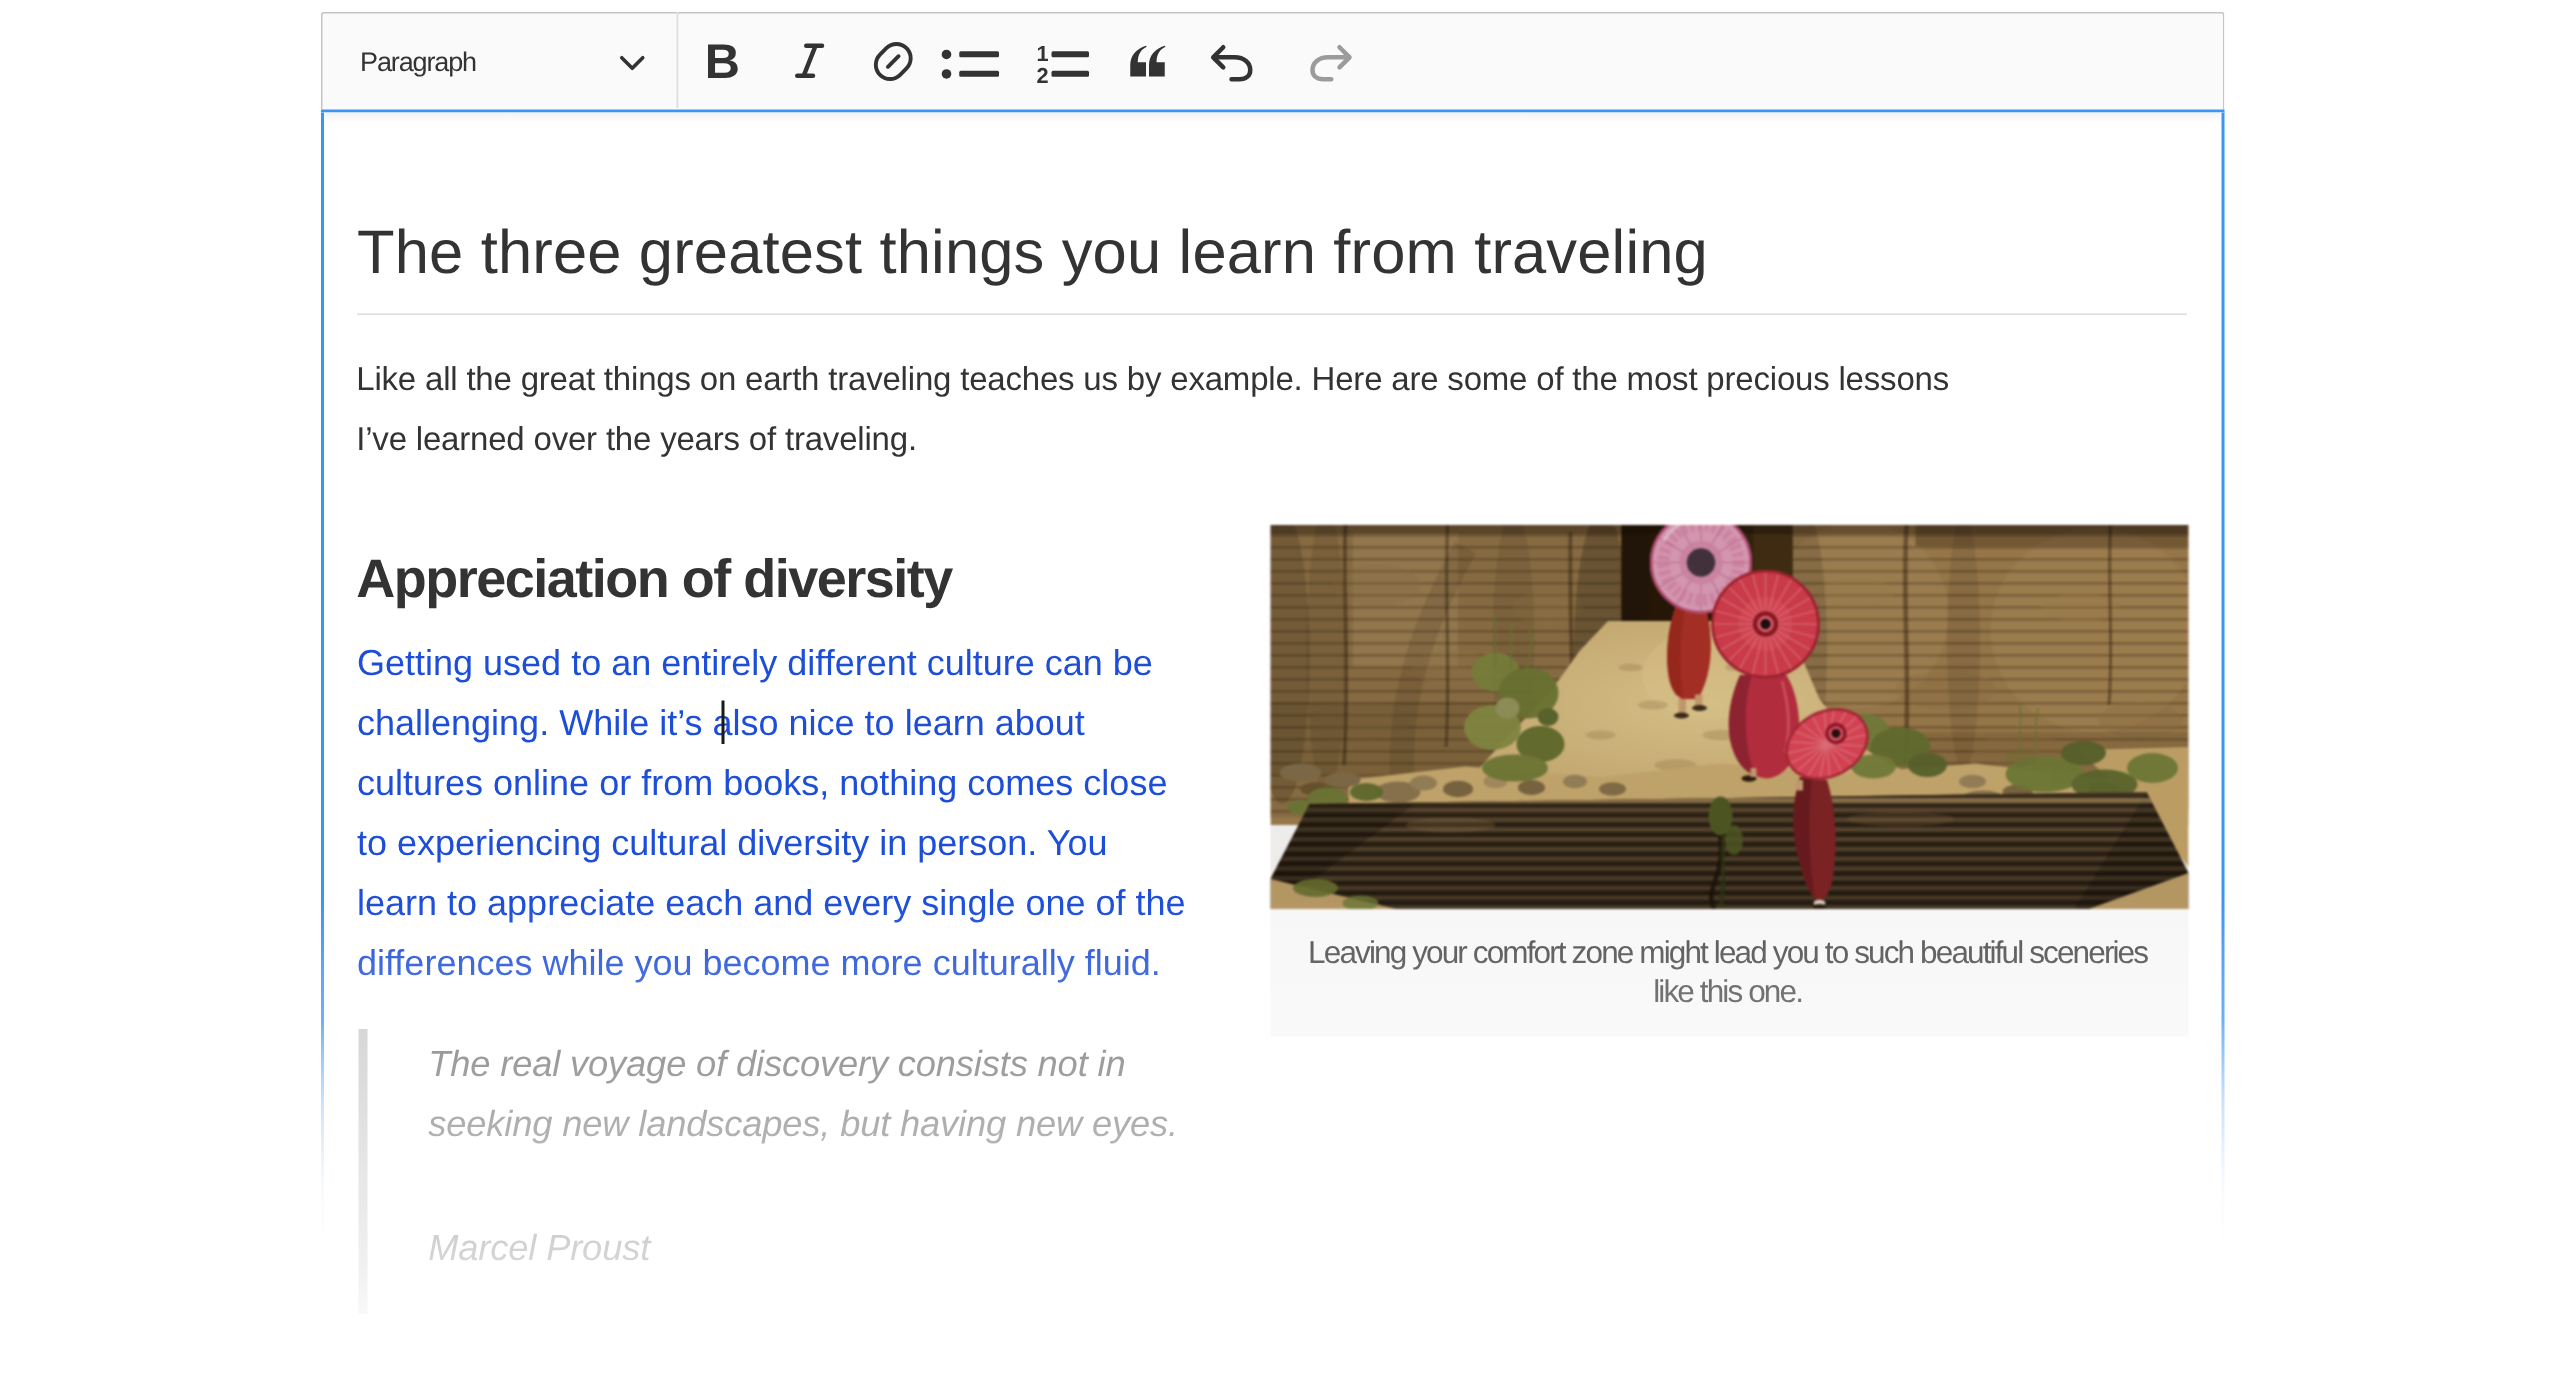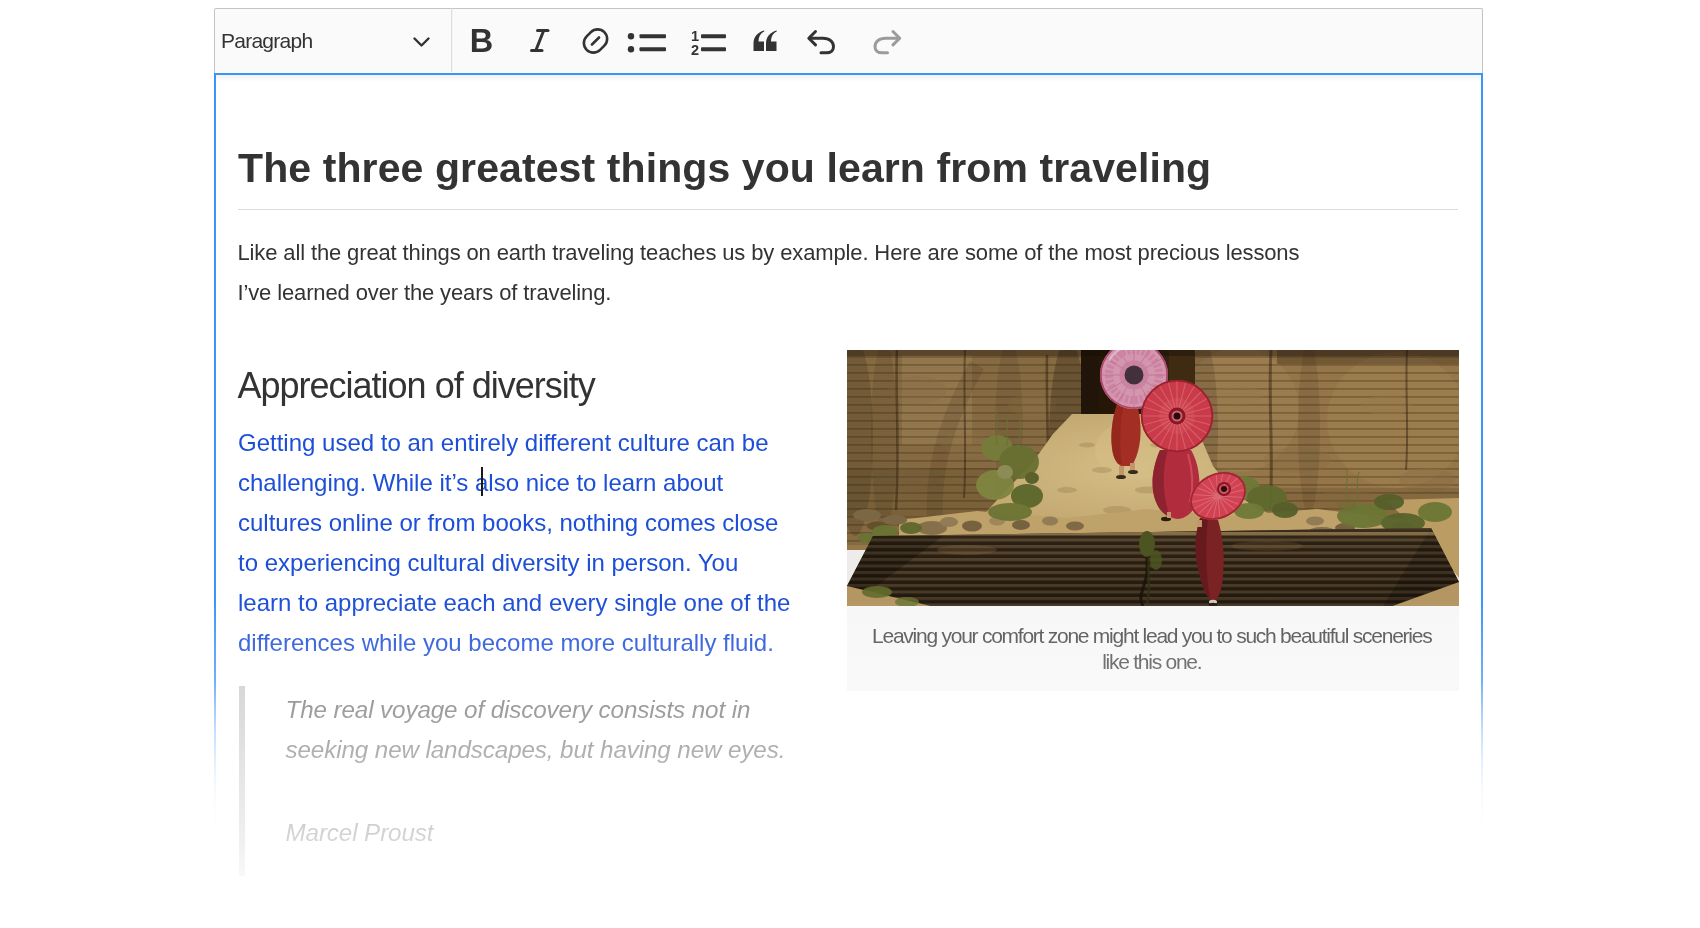--- a/index.html
+++ b/index.html
@@ -5,29 +5,29 @@
   html,body{margin:0;padding:0;width:1700px;height:928px;background:#fff;overflow:hidden;}
   *{box-sizing:border-box;}
   body{font-family:"Liberation Sans",sans-serif;color:#333;position:relative;}
   .abs{position:absolute;}
   
   #toolbar{left:213.5px;top:8px;width:1269px;height:64.5px;background:#fafafa;
     border:1px solid #c4c4c4;border-bottom:none;border-radius:2px 2px 0 0;}
   #blueline{left:213.5px;top:72.5px;width:1269px;height:2.5px;background:#3b95f7;}
   #tshadow{left:216px;top:75px;width:1264px;height:7px;
     background:linear-gradient(to bottom,rgba(80,80,80,0.07),rgba(80,80,80,0));}
-  #paraLabel{left:221px;top:28px;font-size:21px;letter-spacing:-0.75px;color:#333;line-height:26px;}
+  #paraLabel{left:240px;top:28px;font-size:18px;letter-spacing:-0.75px;color:#333;line-height:26px;}
   
   #content{left:213.5px;top:75px;width:1269px;height:853px;background:#fff;
     border-left:2.5px solid #3b95f7;border-right:2.5px solid #3b95f7;}
   
-  #h1{left:238px;top:144.6px;font-size:41px;letter-spacing:0.1px;line-height:47px;color:#333;font-weight:bold;}
+  #h1{left:238px;top:144.6px;font-size:41px;letter-spacing:0.1px;line-height:47px;color:#333;font-weight:normal;}
   #hr{left:238px;top:208.5px;width:1220px;height:1.5px;background:#dcdcdc;}
   #intro{left:237.5px;top:232.5px;font-size:22px;letter-spacing:-0.13px;line-height:40px;color:#333;}
-  #h2{left:237.5px;top:365.5px;font-size:36px;letter-spacing:-1px;line-height:40px;color:#333;font-weight:normal;}
+  #h2{left:237.5px;top:365.5px;font-size:36px;letter-spacing:-1px;line-height:40px;color:#333;font-weight:bold;}
   #bodyp{left:238px;top:422.5px;font-size:24px;letter-spacing:0px;line-height:40px;color:#1d4ed8;}
   #caret{left:481px;top:467px;width:2px;height:29px;background:#1a1a1a;}
   
   #figure{left:847px;top:349.5px;width:611.5px;height:341.5px;background:#f7f7f7;}
   #caption{left:846px;top:622.7px;width:611.5px;font-size:21px;letter-spacing:-1.25px;
     line-height:26px;color:#4d4d4d;text-align:center;}
   
   #qbar{left:239px;top:686px;width:6px;height:190px;background:#c9c9c9;}
   #quote{left:285.5px;top:689.6px;font-size:24.2px;letter-spacing:-0.1px;line-height:40px;
     color:#6d6d6d;font-style:italic;}

